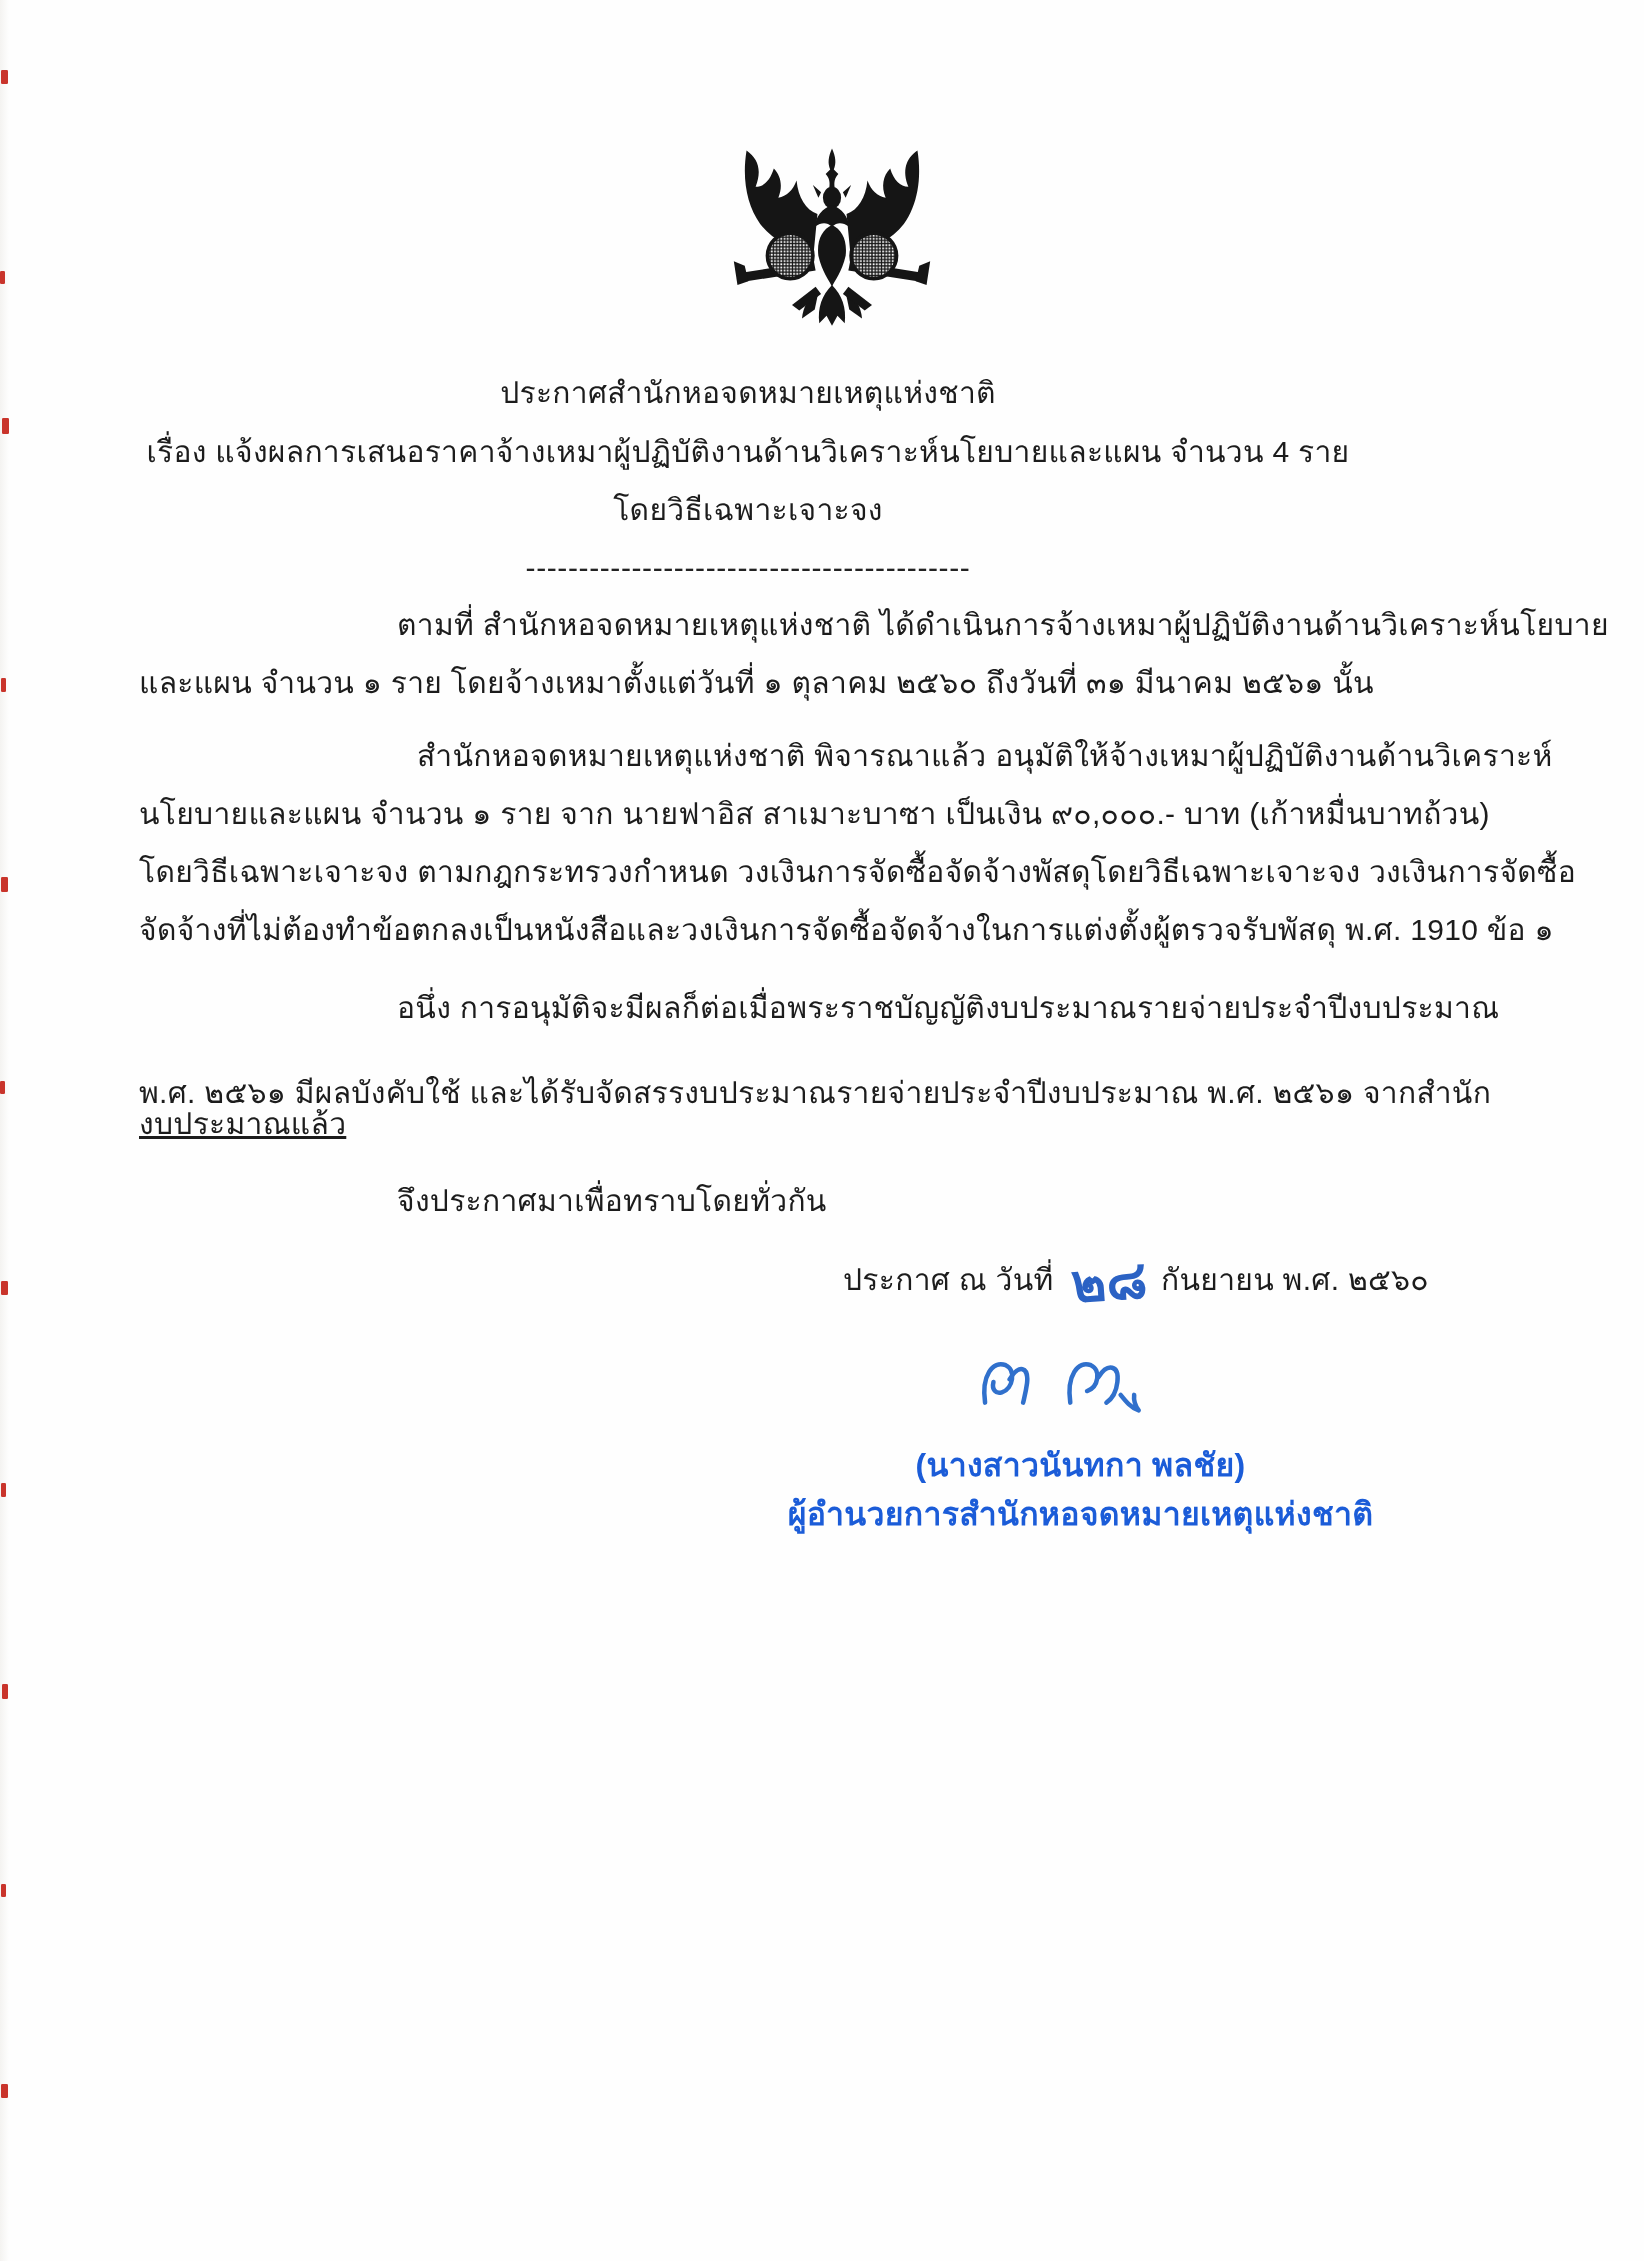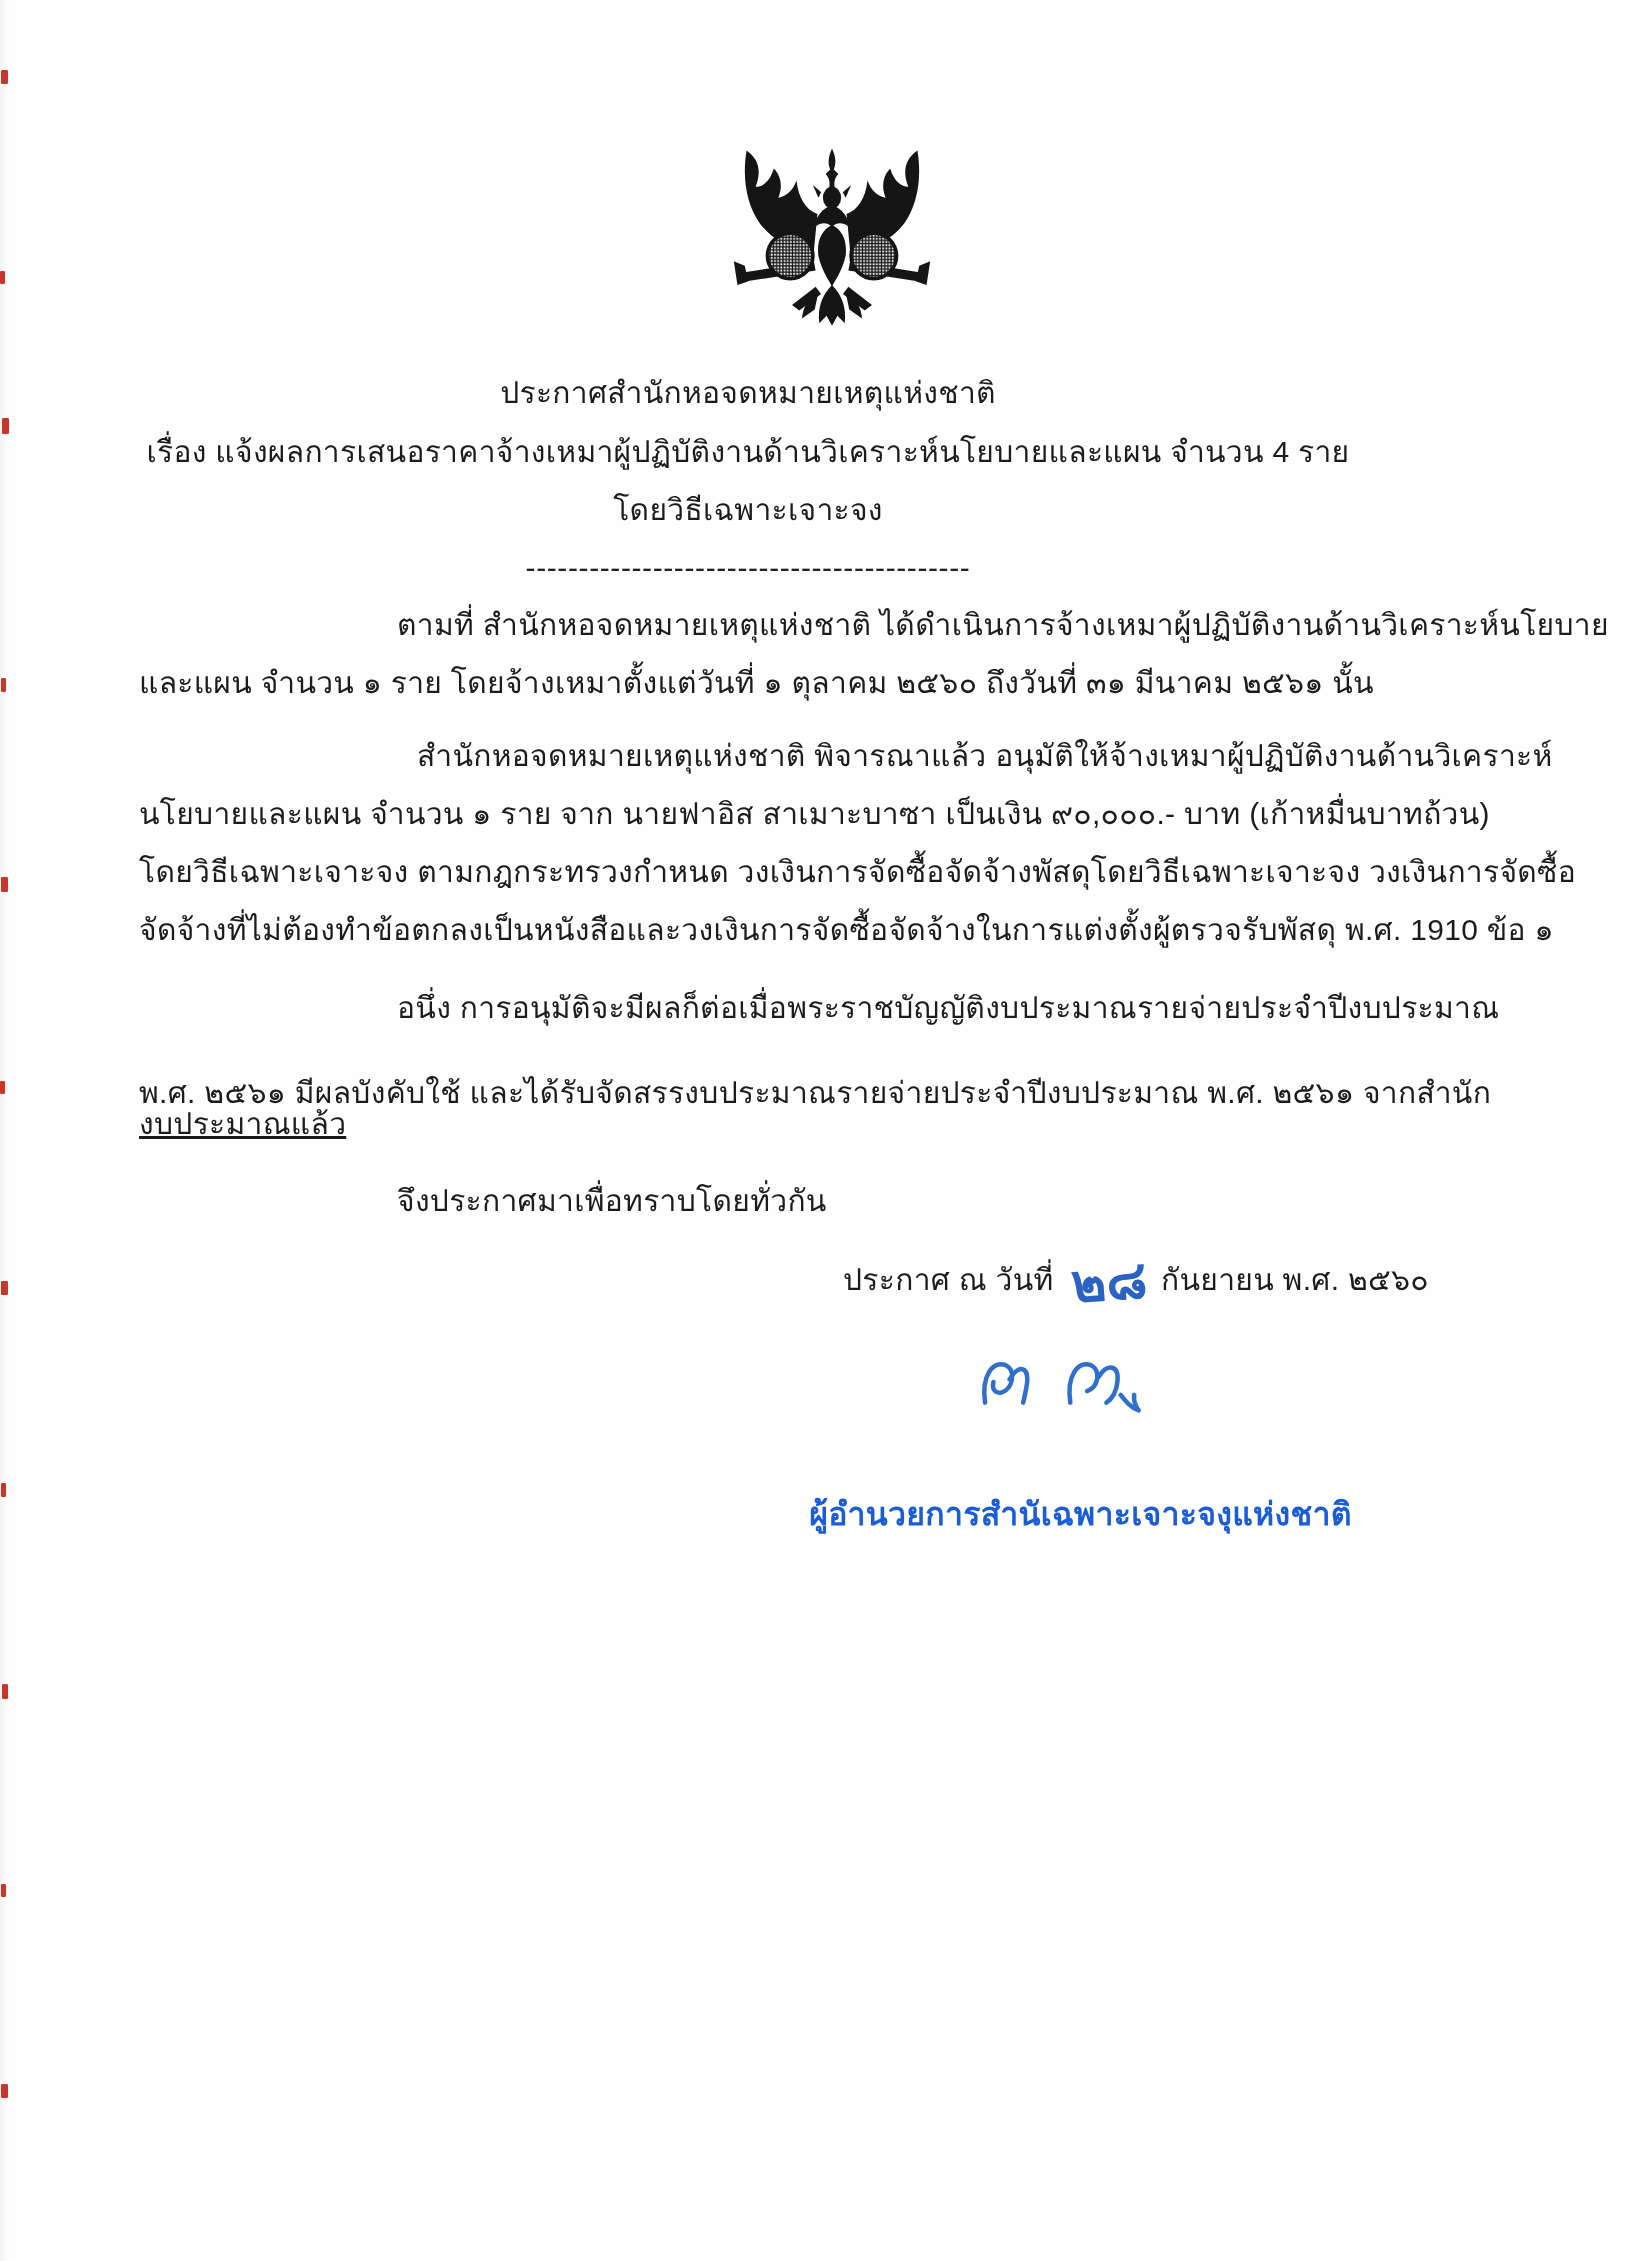--- a/index.html
+++ b/index.html
@@ -146,16 +146,17 @@
       <g fill="none" stroke="#3070cc" stroke-width="7" stroke-linecap="round" stroke-linejoin="round">
         <path d="M28 100 C22 58 40 34 60 42 C76 49 72 78 54 84 C45 87 38 80 41 68"></path>
         <path d="M66 64 C80 40 96 44 93 70 C91 85 88 95 87 100"></path>
         <path d="M160 100 C154 58 172 34 192 42 C208 49 204 76 186 82"></path>
         <path d="M204 60 C218 38 236 42 233 68 C231 86 222 96 216 100"></path>
         <path d="M238 88 C246 98 254 108 266 112 C260 104 258 96 259 88"></path>
       </g>
     </svg>
   </div>
 
-  <div class="signer signer-title">ผู้อำนวยการสำนัเฉพาะเจาะจงุแห่งชาติ</div>
+  <div class="signer signer-name">(นางสาวนันทกา  พลชัย)</div>
+  <div class="signer signer-title">ผู้อำนวยการสำนักหอจดหมายเหตุแห่งชาติ</div>
 
 </div>
 
 
 </body></html>

